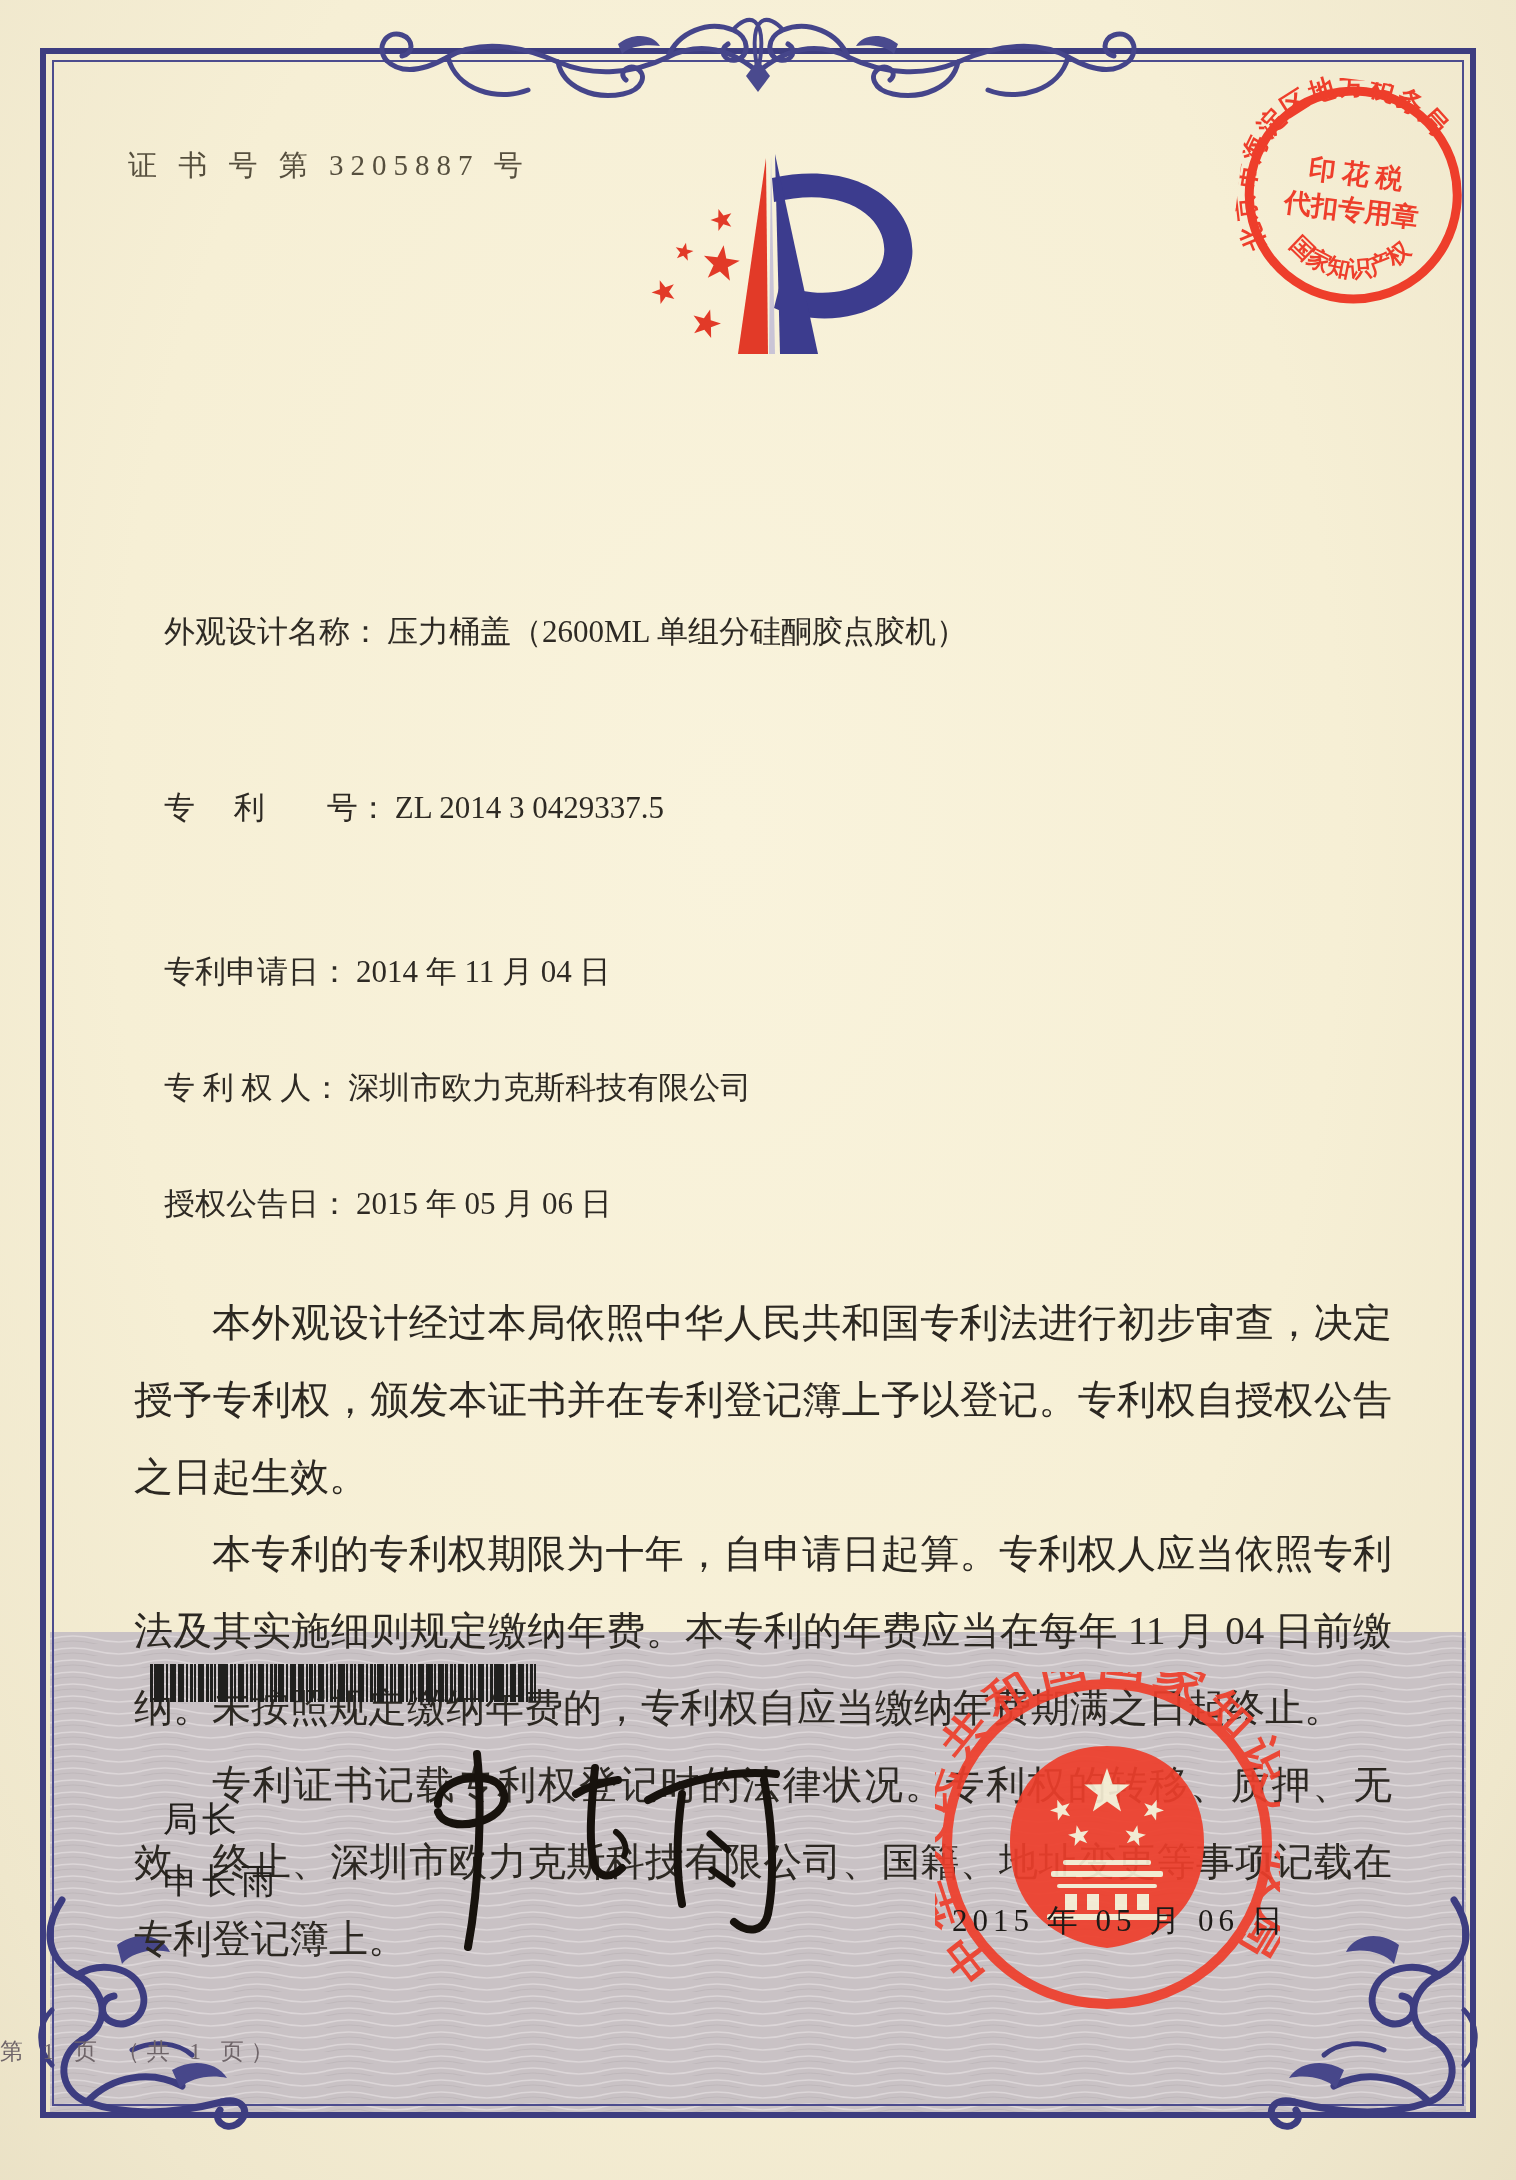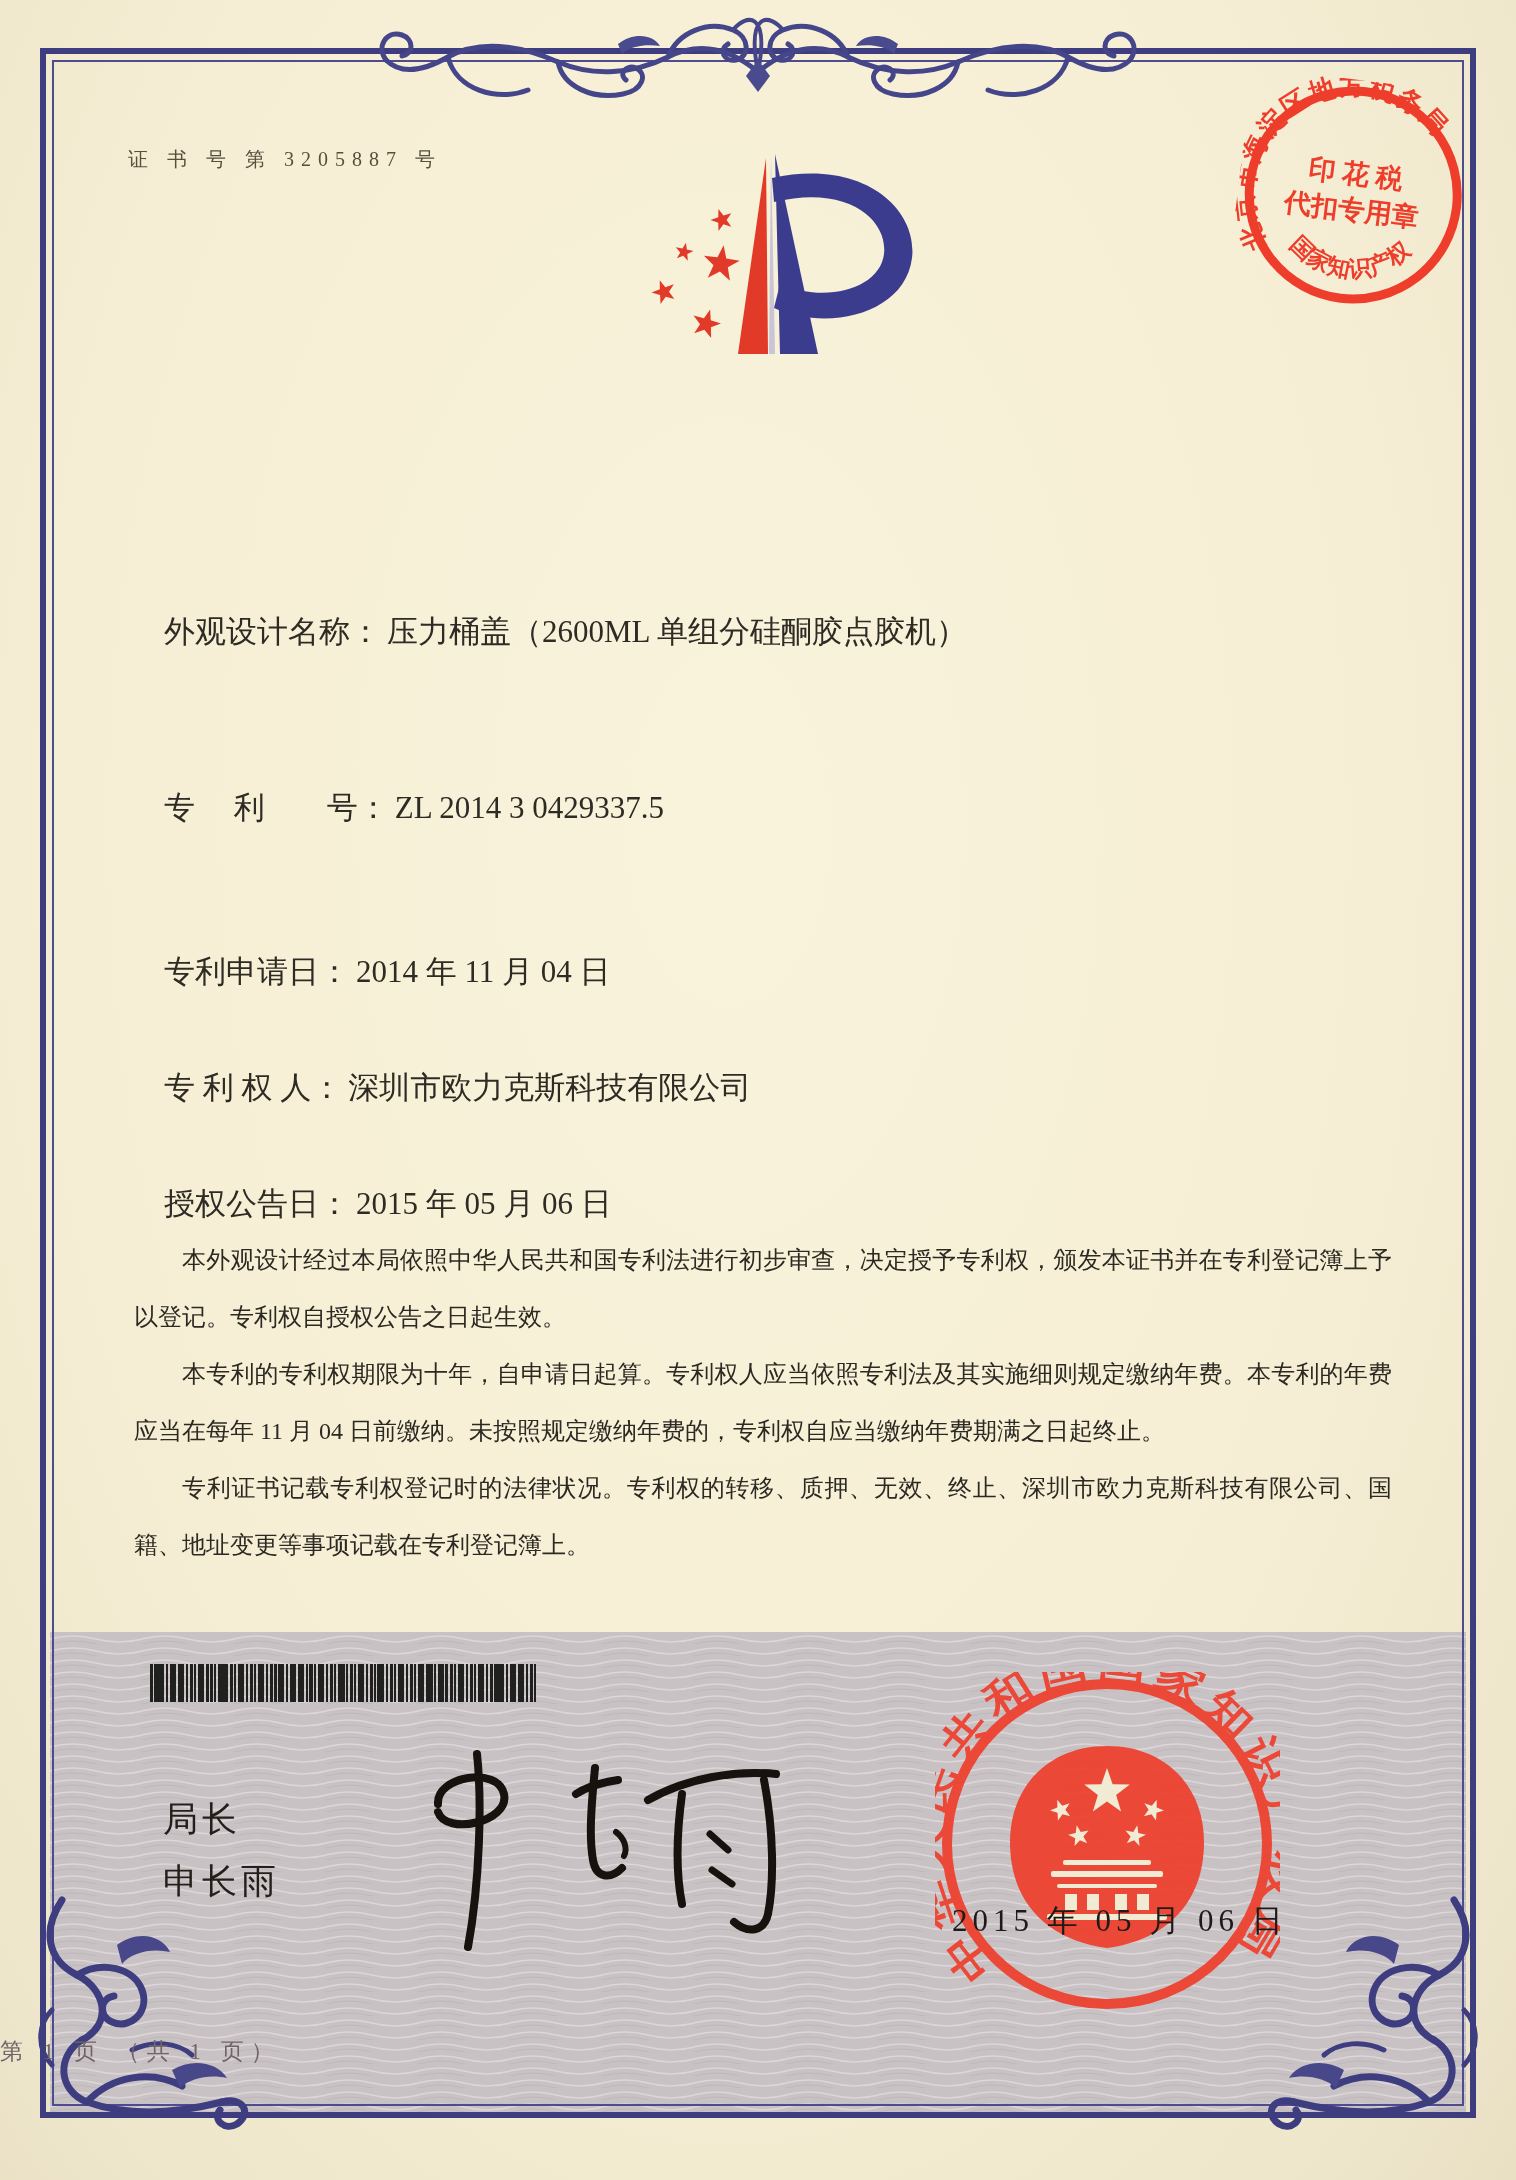--- a/index.html
+++ b/index.html
@@ -23,36 +23,36 @@
   }
   .ornament{position:absolute;pointer-events:none;}
   .ornament svg{display:block;}
   
   .wave-band{
     position:absolute;left:50px;top:1632px;width:1416px;height:481px;
   }
   
   .cert-no{
     position:absolute;left:128px;top:146px;
-    font-size:20px;letter-spacing:7px;color:#564f3e;
+    font-size:29px;letter-spacing:7px;color:#564f3e;
   }
   .title{
     position:absolute;left:0;top:378px;width:100%;
     text-align:center;font-size:72px;font-weight:700;
     letter-spacing:16px;color:#171513;
   }
   .field-row{
     position:absolute;left:164px;width:1230px;
     font-size:31px;color:#2e2a24;white-space:nowrap;
   }
   .field-row .lbl{margin-right:6px;}
   .f0{top:611px}.f1{top:716px}.f2{top:787px}.f3{top:951px}.f4{top:1067px}.f5{top:1183px}
   .body-text{
-    position:absolute;left:134px;top:1232px;width:1258px;
-    font-size:24px;line-height:57px;color:#2c2822;
+    position:absolute;left:134px;top:1284px;width:1258px;
+    font-size:39px;line-height:77px;color:#2c2822;
     text-align:justify;
   }
   .body-text p{margin:0;text-indent:2em;}
   
   .barcode{
     position:absolute;left:150px;top:1664px;width:386px;height:38px;
     background:
       repeating-linear-gradient(90deg,#20201e 0 2px,rgba(0,0,0,0) 2px 4px),
       repeating-linear-gradient(90deg,#20201e 0 3px,rgba(0,0,0,0) 3px 10px),
       repeating-linear-gradient(90deg,rgba(0,0,0,0) 0 6px,#20201e 6px 8px,rgba(0,0,0,0) 8px 17px);

